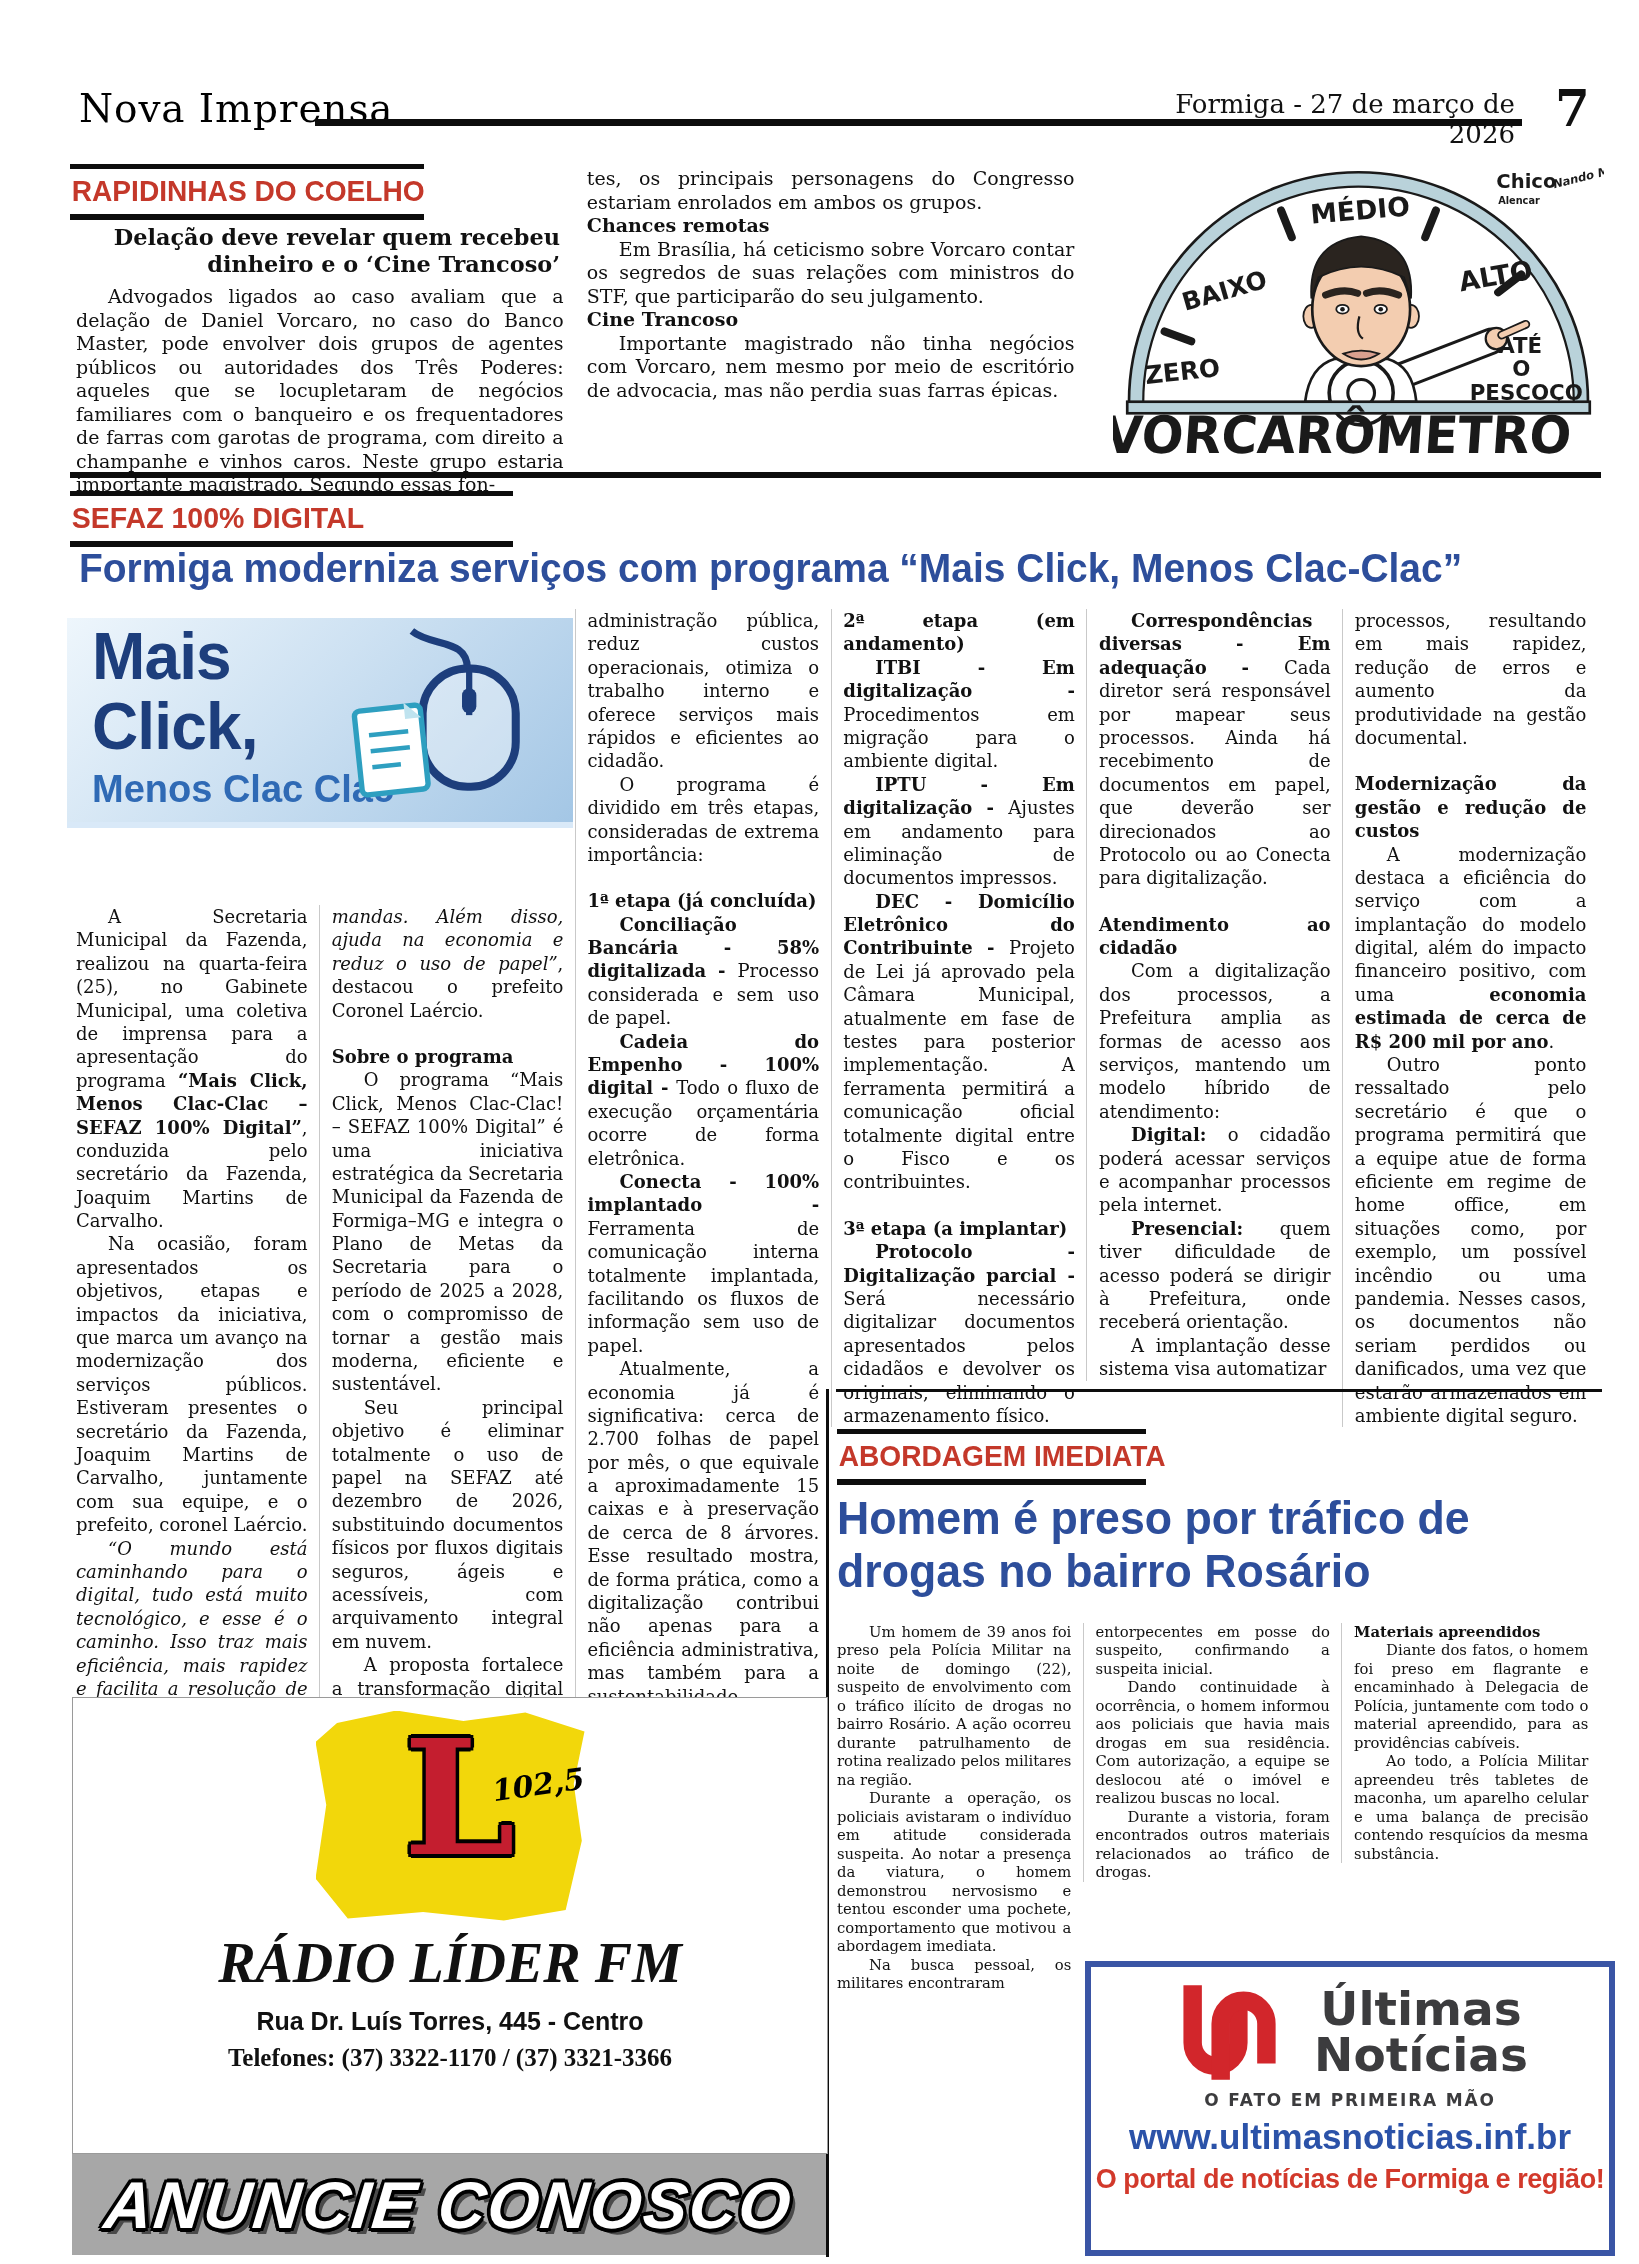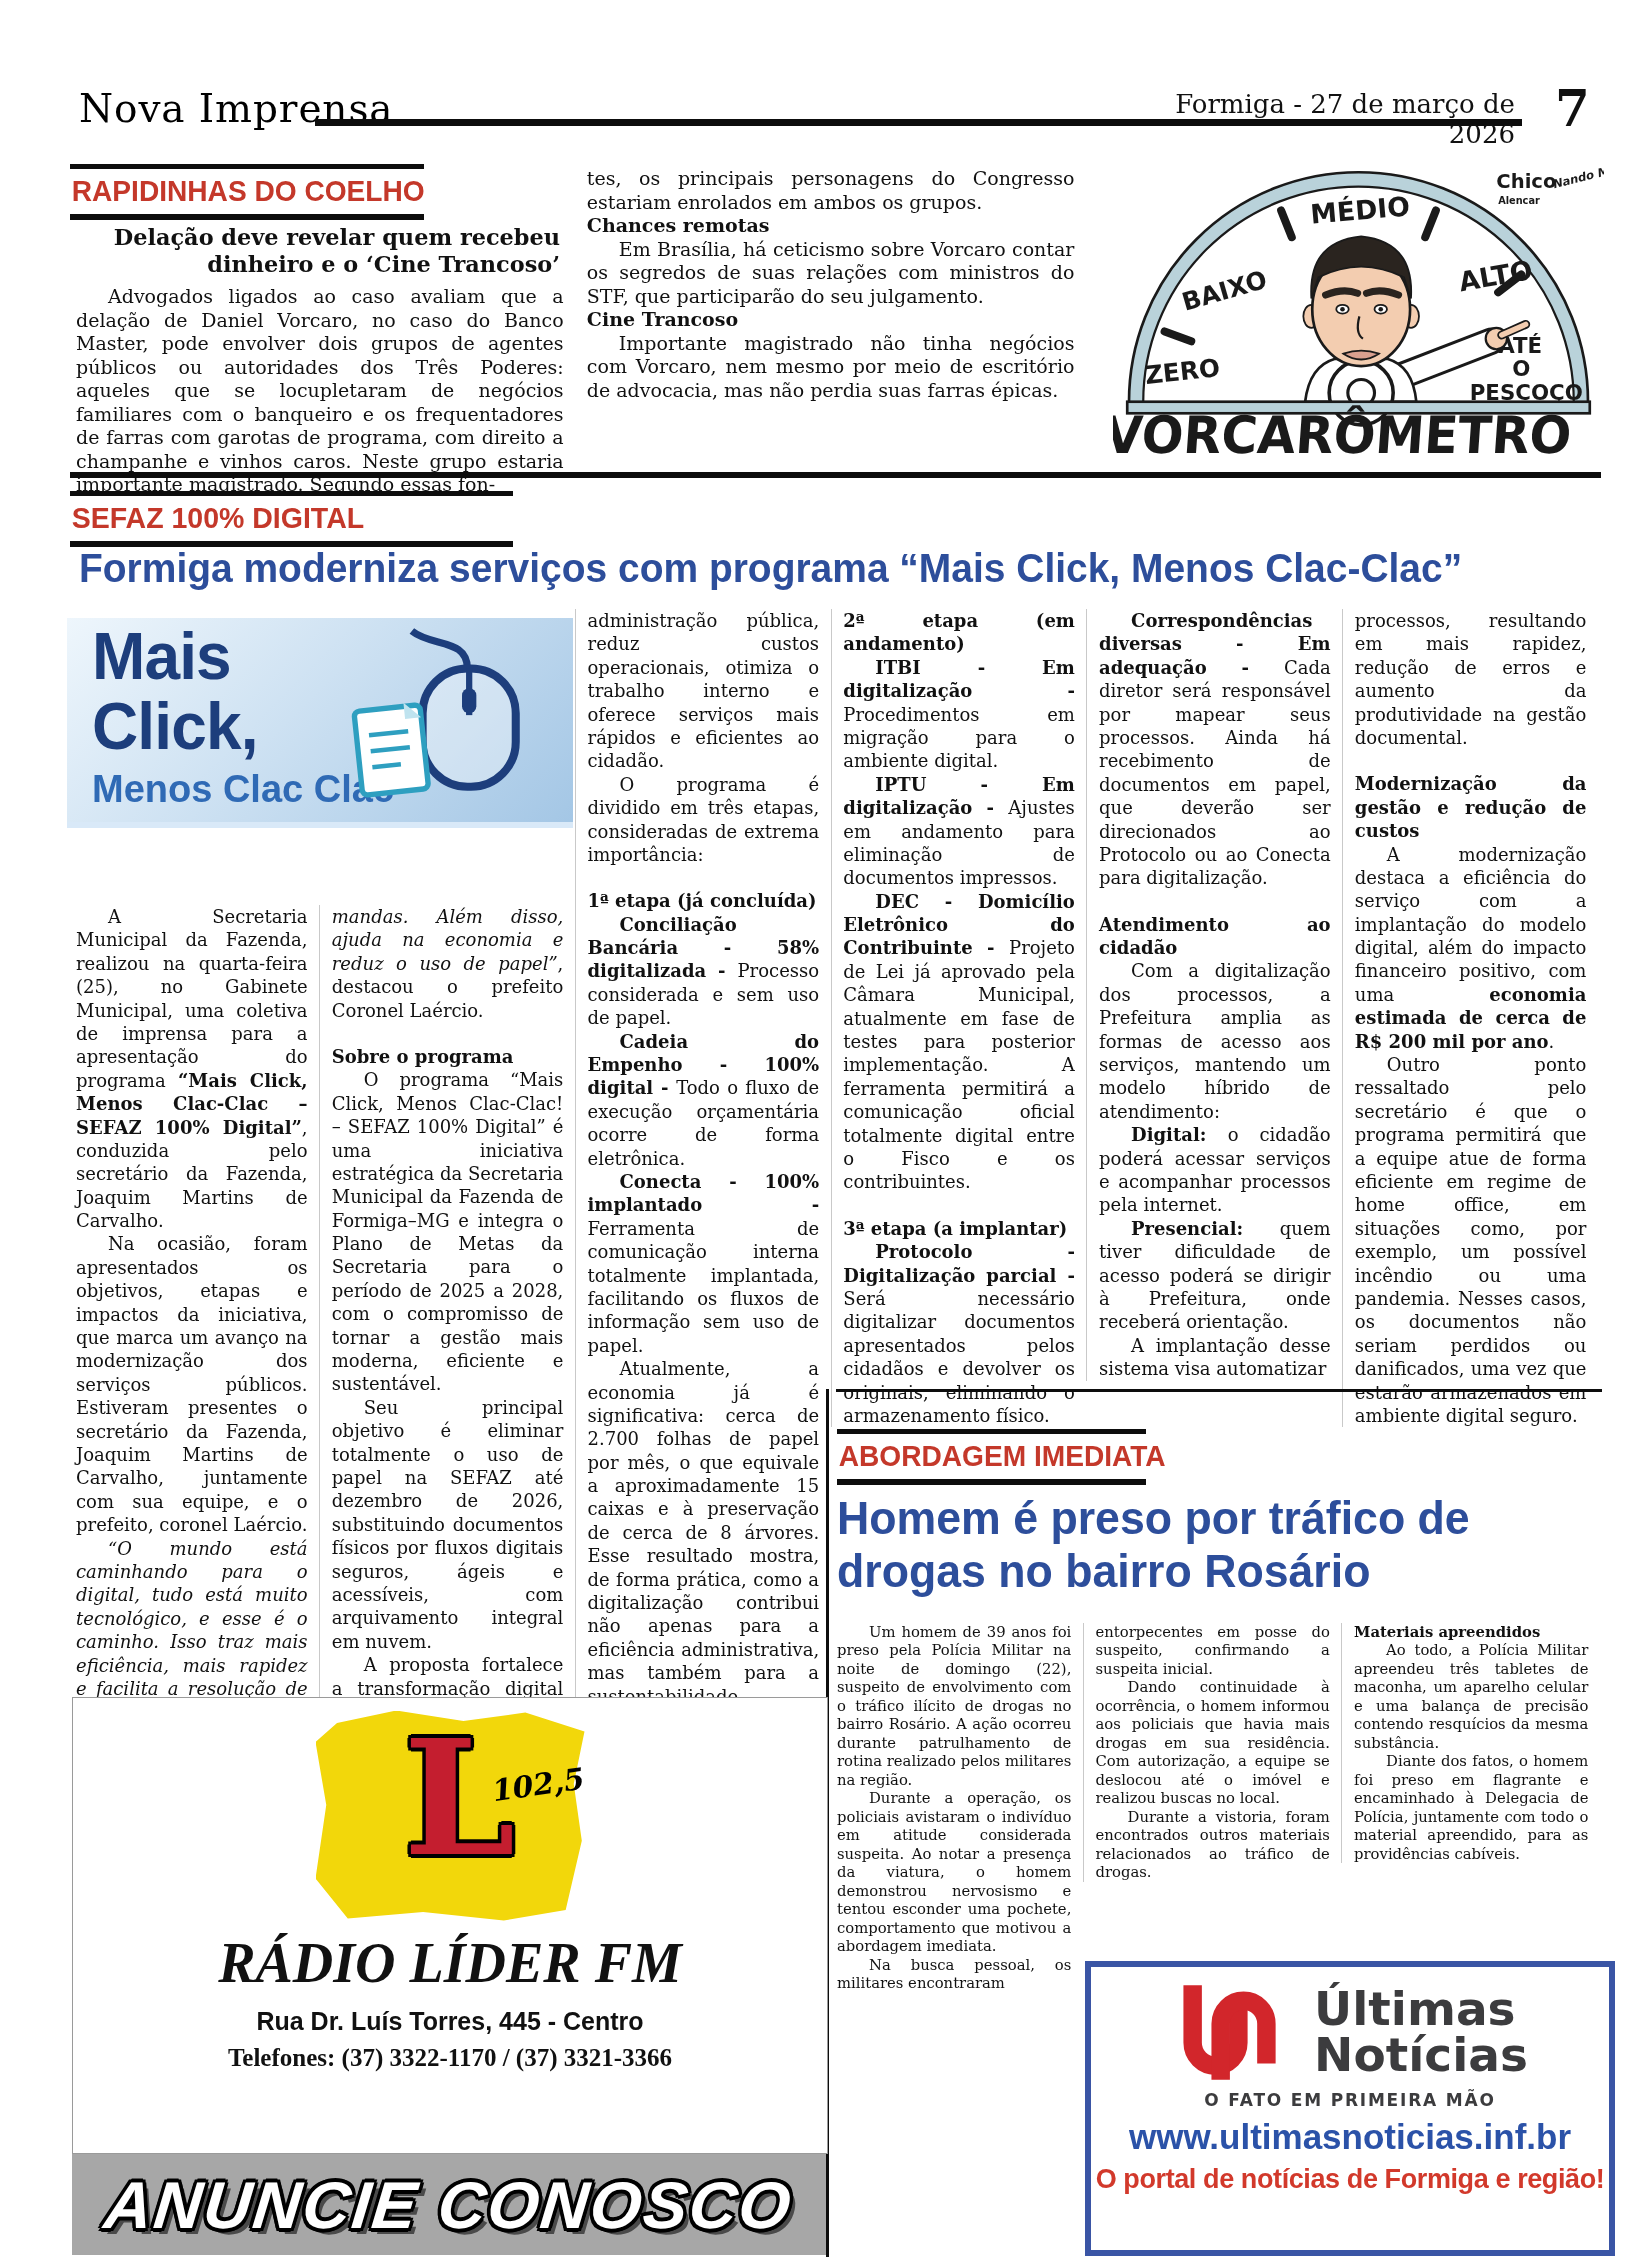--- a/index.html
+++ b/index.html
@@ -56,21 +56,21 @@
   .radio-L{position:absolute;left:88px;top:0px;font-family:"DejaVu Serif",serif;font-weight:bold;font-size:159px;color:#c41e2f;line-height:1.1;
            text-shadow:-3.6px 0 #000,3.6px 0 #000,0 -3.6px #000,0 3.6px #000,-2.7px -2.7px #000,2.7px 2.7px #000,-2.7px 2.7px #000,2.7px -2.7px #000;}
   .radio-freq{position:absolute;left:176px;top:56px;font-style:italic;font-weight:bold;font-size:29.6px;color:#000;transform:rotate(-8deg);font-family:"DejaVu Serif",serif;}
   .radio-name{font-family:"Liberation Serif",serif;font-style:italic;font-weight:bold;font-size:56px;letter-spacing:0;margin-top:5.4px;}
   .radio-addr{font-family:Liberation Sans, sans-serif;font-weight:bold;font-size:25px;margin-top:12.5px;}
   .radio-tel{font-family:"Liberation Serif",serif;font-weight:bold;font-size:25px;margin-top:7.2px;}
   .anuncie{background:#a7a7a7;z-index:5;display:flex;align-items:center;justify-content:center;}
   .anuncie span{font-family:"Liberation Sans",sans-serif;font-weight:bold;font-style:italic;font-size:66px;color:#fff;letter-spacing:1.8px;transform:skewX(-6deg);
      text-shadow:-3.6px 0 #000,3.6px 0 #000,0 -3.6px #000,0 3.6px #000,-2.7px -2.7px #000,2.7px 2.7px #000,-2.7px 2.7px #000,2.7px -2.7px #000,6.3px 6.3px 0 #4a4a4a;}
   .un-ad{background:#fff;border:6.3px solid #3a55a5;z-index:5;display:flex;flex-direction:column;align-items:center;}
-  .un-row{display:flex;align-items:center;gap:24px;margin-top:10.7px;}
+  .un-row{display:flex;align-items:center;gap:24px;margin-top:10.7px;text-align:center;}
   .un-name{font-family:"DejaVu Sans",sans-serif;font-weight:bold;color:#3c3c3e;font-size:47px;line-height:0.98;}
   .un-tag{font-family:"DejaVu Sans",sans-serif;font-weight:bold;color:#3c3c3e;font-size:17px;letter-spacing:1.8px;margin-top:3.6px;}
   .un-url{font-family:Liberation Sans, sans-serif;font-weight:bold;color:#2b52a8;font-size:35px;margin-top:7.2px;}
   .un-slogan{font-family:"Liberation Sans",sans-serif;font-weight:bold;color:#d2392b;font-size:27px;margin-top:6.3px;letter-spacing:-0.4px;}
 </style>
 </head>
 <body>
 
 <div class="page">
 
@@ -245,22 +245,22 @@
         <p class="para ind"><span>Durante a operação, os policiais avistaram o indivíduo em atitude considerada suspeita. Ao notar a presença da viatura, o homem demonstrou nervosismo e tentou esconder uma pochete, comportamento que motivou a abordagem imediata.</span></p>
         <p class="para ind"><span>Na busca pessoal, os militares encontraram</span></p>
       </div>
       <div class="col">
         <p class="para"><span>entorpecentes em posse do suspeito, confirmando a suspeita inicial.</span></p>
         <p class="para ind"><span>Dando continuidade à ocorrência, o homem informou aos policiais que havia mais drogas em sua residência. Com autorização, a equipe se deslocou até o imóvel e realizou buscas no local.</span></p>
         <p class="para ind"><span>Durante a vistoria, foram encontrados outros materiais relacionados ao tráfico de drogas.</span></p>
       </div>
       <div class="col">
         <p class="para sub"><span>Materiais apreendidos</span></p>
+        <p class="para ind"><span>Diante dos fatos, o homem foi preso em flagrante e encaminhado à Delegacia de Polícia, juntamente com todo o material apreendido, para as providências cabíveis.</span></p>
         <p class="para ind"><span>Ao todo, a Polícia Militar apreendeu três tabletes de maconha, um aparelho celular e uma balança de precisão contendo resquícios da mesma substância.</span></p>
-        <p class="para ind"><span>Diante dos fatos, o homem foi preso em flagrante e encaminhado à Delegacia de Polícia, juntamente com todo o material apreendido, para as providências cabíveis.</span></p>
       </div>
     </div>
 
   <div class="abs radio-ad" style="left:72px;top:1697px;width:754px;height:455px;">
     <div class="radio-logo">
       <div class="splash"></div>
       <span class="radio-L">L</span>
       <span class="radio-freq">102,5</span>
     </div>
     <div class="radio-name">RÁDIO LÍDER FM</div>

